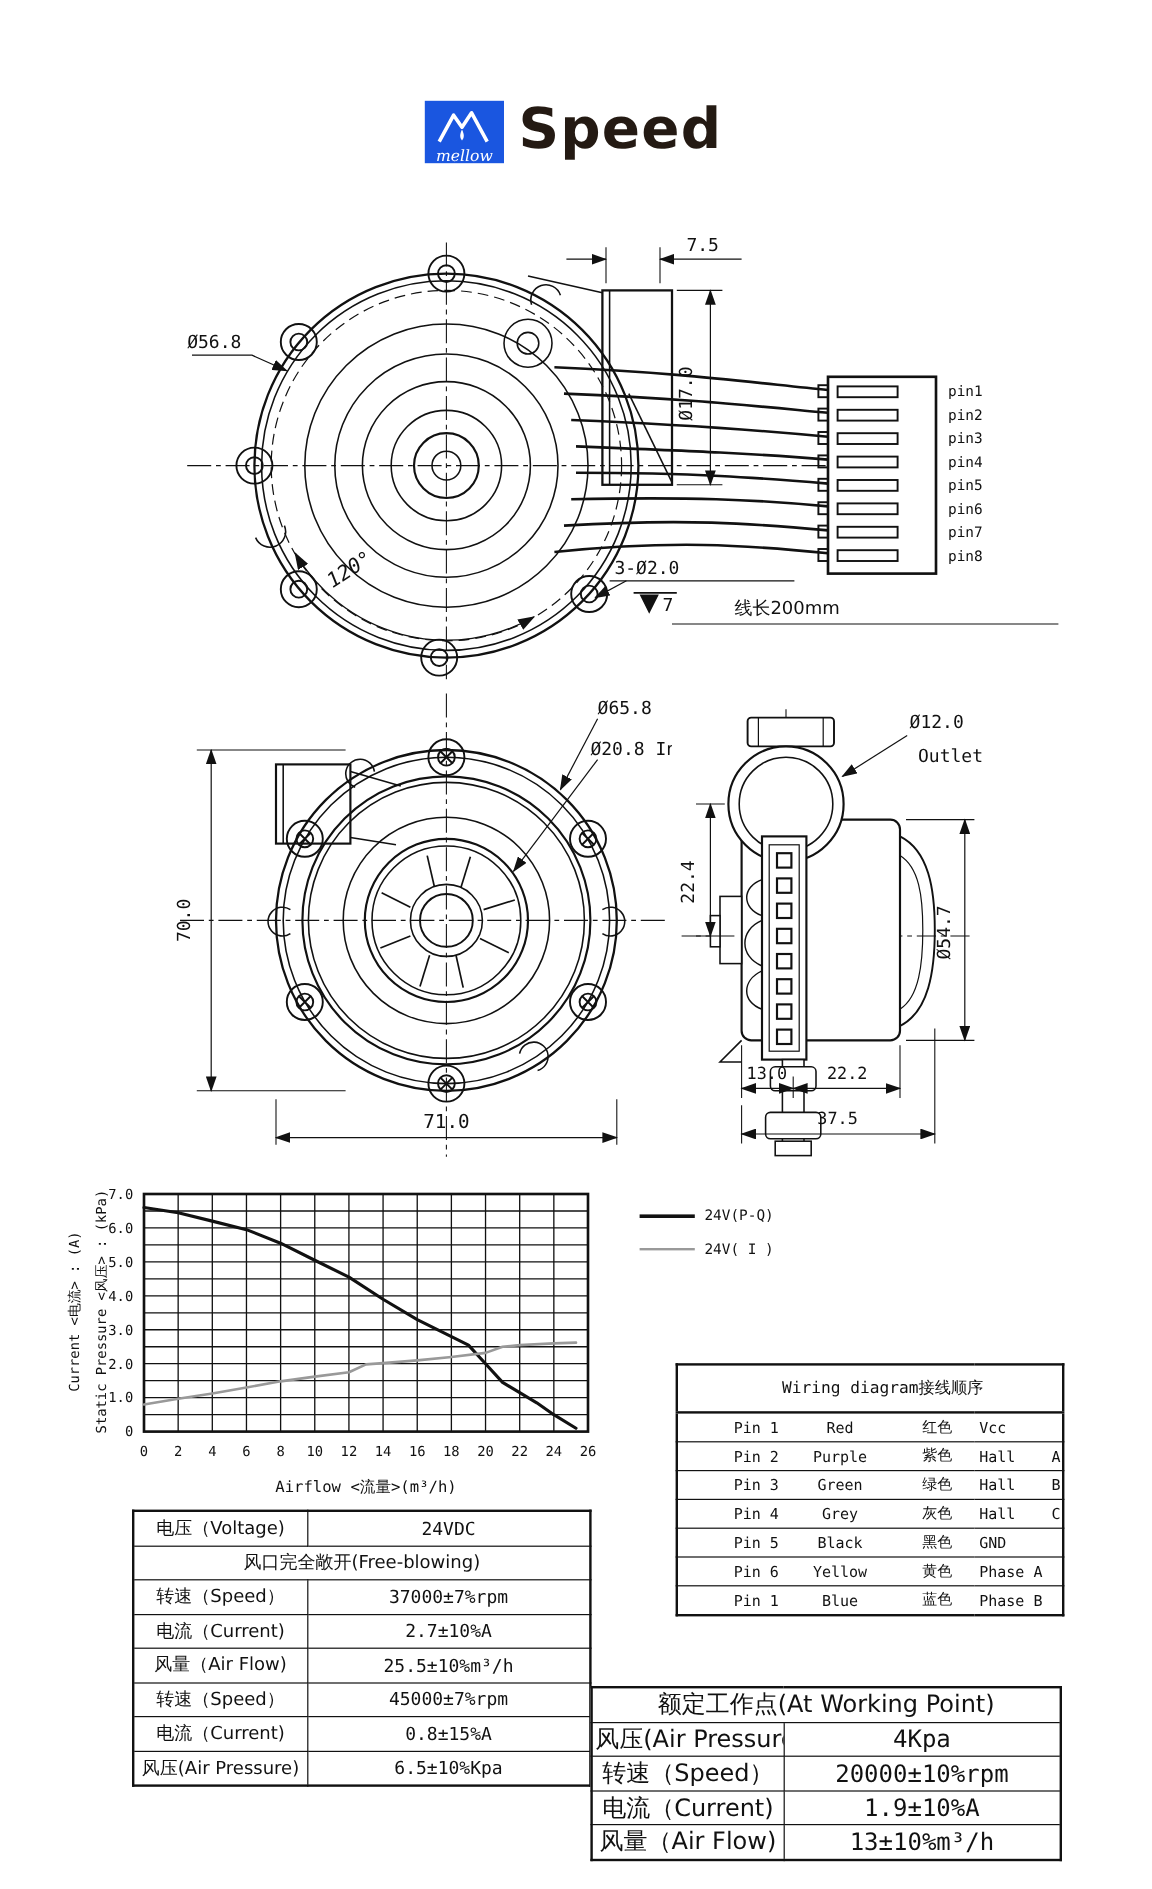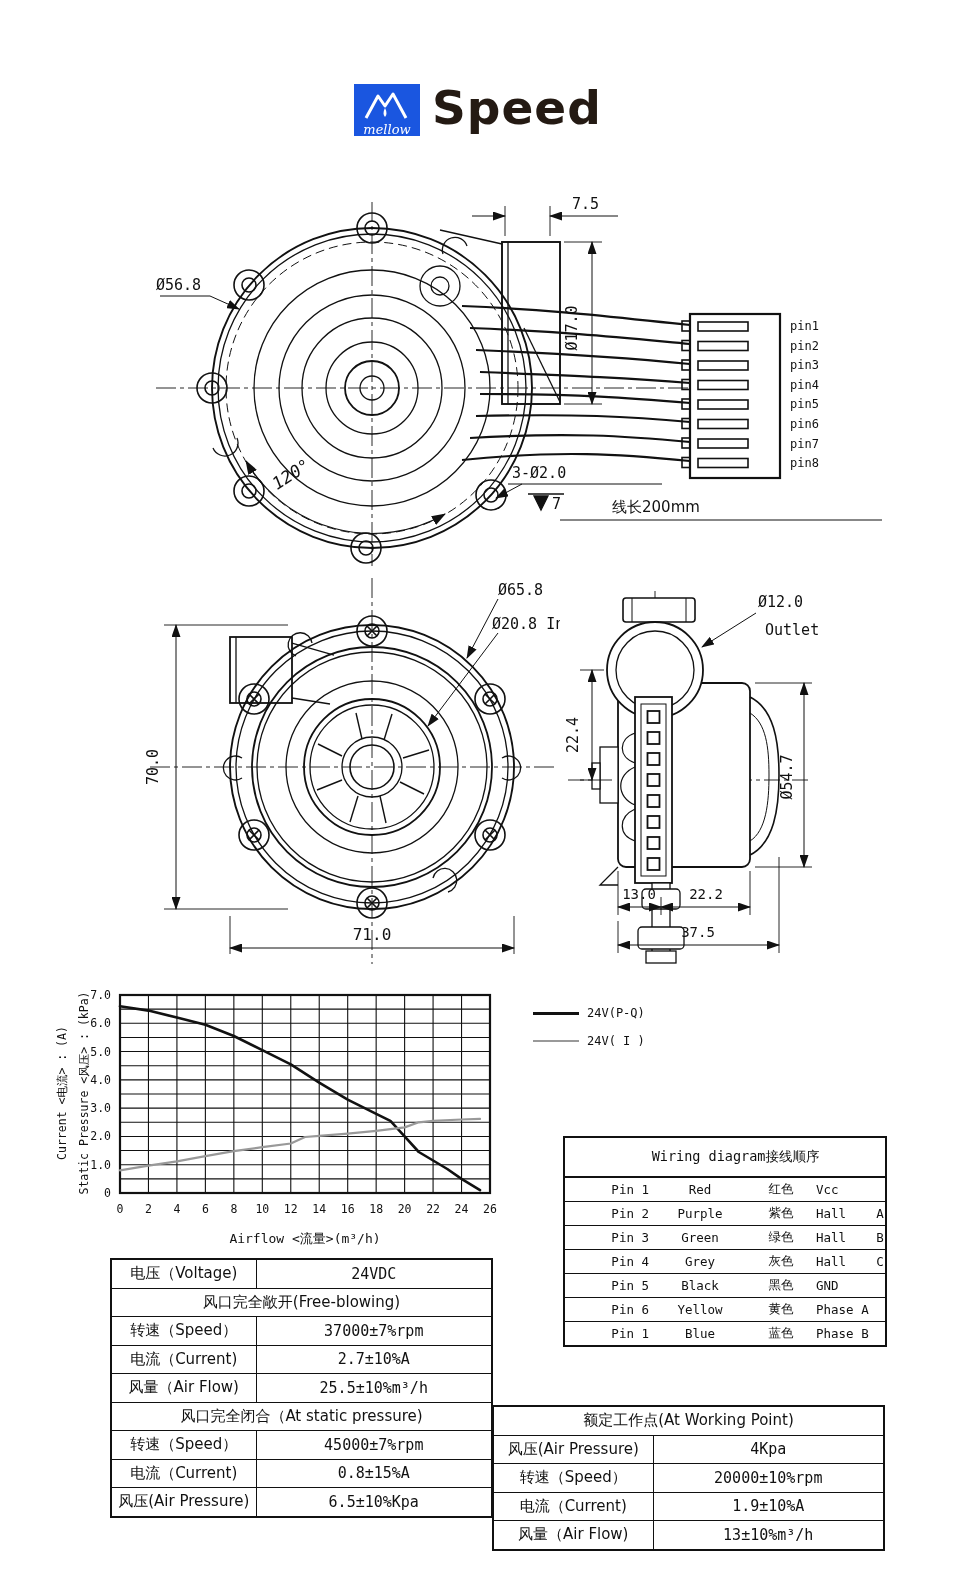--- a/index.html
+++ b/index.html
@@ -14,21 +14,21 @@
   svg text{fill:#111;font-family:"DejaVu Sans Mono","DejaVu Sans",monospace;}
   svg .cjk{font-family:"DejaVu Sans",sans-serif;}
   .dimtxt{font-size:15px;}
   .dimtxt-sm{font-size:14px;}
   
   table{border-collapse:collapse;position:absolute;table-layout:fixed;background:#fff;}
   .spec{left:110px;top:1258px;width:383px;border:2.5px solid #111;}
   .spec td{border:1.5px solid #111;height:27.5px;text-align:center;font-size:15px;
            padding:0 2px;overflow:hidden;white-space:nowrap;}
   .work{left:492px;top:1405px;width:393px;border:2.5px solid #111;}
-  .work td{border:1.5px solid #111;height:27.5px;text-align:center;font-size:15px;
+  .work td{border:1.5px solid #111;height:27.5px;text-align:center;font-size:20px;
            padding:0 2px;overflow:hidden;white-space:nowrap;}
   .lbl{font-family:"DejaVu Sans",sans-serif;}
   .val{font-family:"DejaVu Sans Mono","DejaVu Sans",monospace;}
   .spanrow{font-family:"DejaVu Sans",sans-serif;}
   .wiring{left:563px;top:1136px;width:322px;border:2px solid #111;}
   .wiring th{border-bottom:2px solid #111;height:36px;font-size:13.5px;font-weight:normal;
              font-family:"DejaVu Sans Mono","DejaVu Sans",monospace;padding-left:22px;}
   .wiring td{border-top:1.5px solid #111;height:21px;font-size:12.5px;text-align:center;
              white-space:pre;font-family:"DejaVu Sans Mono","DejaVu Sans",monospace;}
   .wiring tr td:first-child{text-align:right;}
@@ -455,23 +455,20 @@
         </tr>
         <tr>
           <td class="lbl">电流（Current)</td>
           <td class="val">2.7±10%A</td>
         </tr>
         <tr>
           <td class="lbl">风量（Air Flow)</td>
           <td class="val">25.5±10%m³/h</td>
         </tr>
         <tr>
-          <td colspan="2" class="spanrow">风口完全闭合（At static pressure)</td>
-        </tr>
-        <tr>
           <td class="lbl">转速（Speed）</td>
           <td class="val">45000±7%rpm</td>
         </tr>
         <tr>
           <td class="lbl">电流（Current)</td>
           <td class="val">0.8±15%A</td>
         </tr>
         <tr>
           <td class="lbl">风压(Air Pressure)</td>
           <td class="val">6.5±10%Kpa</td>

